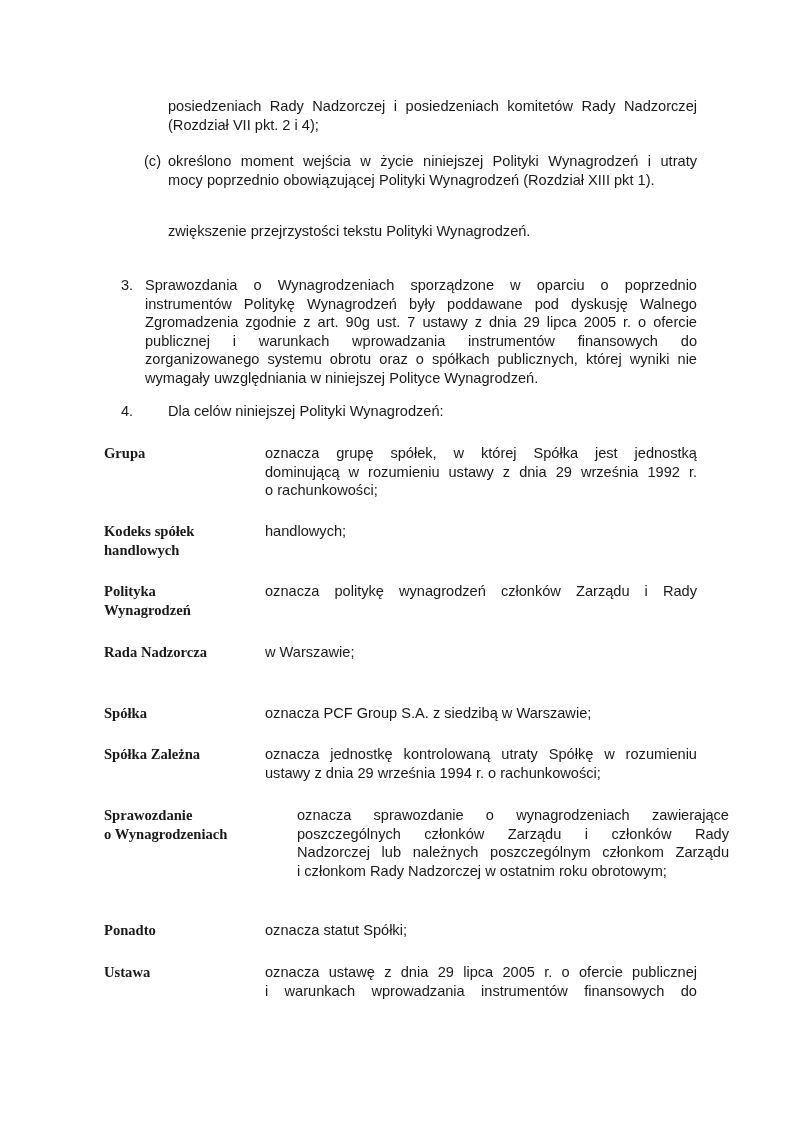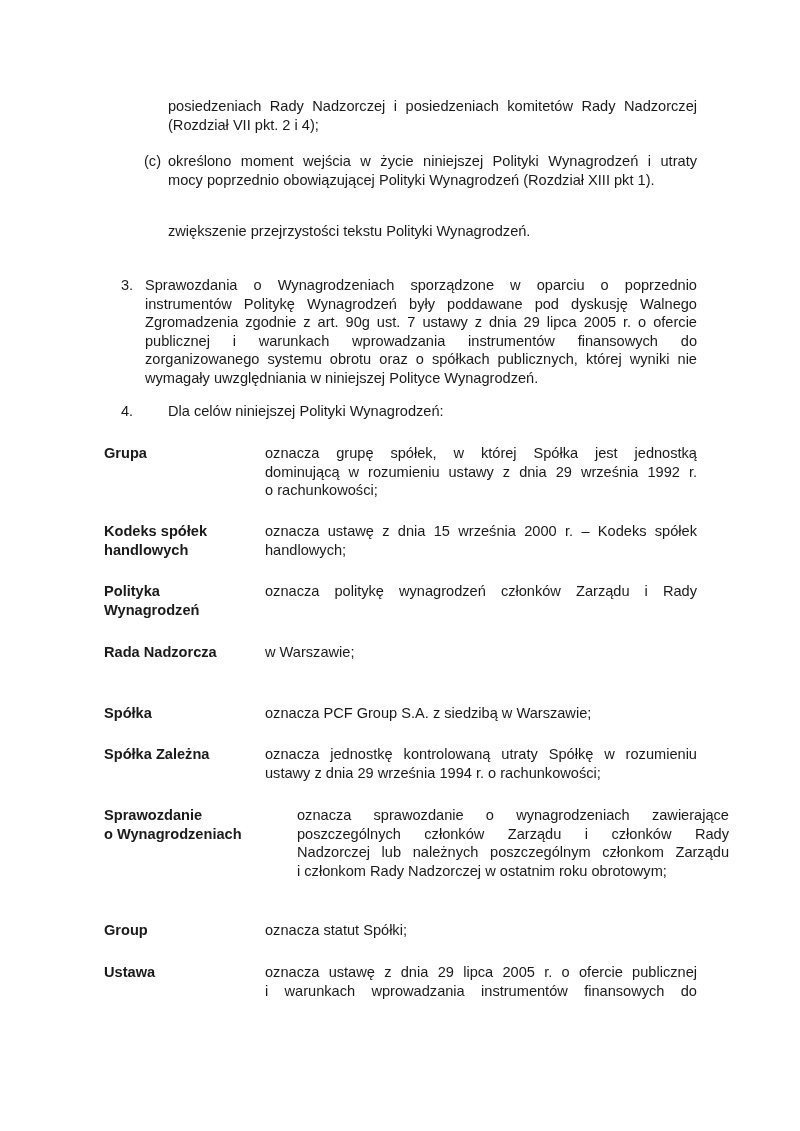--- a/index.html
+++ b/index.html
@@ -3,21 +3,21 @@
 <meta charset="utf-8">
 <style>
   html, body { margin: 0; padding: 0; background: #ffffff; }
   body {
     width: 800px; height: 1131px; position: relative; overflow: hidden;
     font-family: "Liberation Sans", sans-serif; color: #1a1a1a;
     font-size: 14.6px; line-height: 18.5px;
   }
   .block { position: absolute; text-align: justify; }
   .label { position: absolute; }
-  .def-term { position: absolute; left: 104px; width: 160px; font-weight: bold; text-align: left; }
+  .def-term { position: absolute; left: 104px; width: 160px; font-weight: bold; text-align: left; font-family: Liberation Serif, serif; }
   .def-text { position: absolute; left: 265px; width: 432px; text-align: justify; }
   .line { display: block; }
   .just-last { text-align-last: justify; }
 </style>
 </head>
 <body>
 
 <div class="block" style="left:168px; top:97px; width:529px;">
   <span class="line just-last">posiedzeniach Rady Nadzorczej i posiedzeniach komitetów Rady Nadzorczej</span>
   <span class="line">(Rozdział VII pkt. 2 i 4);</span>
@@ -53,21 +53,20 @@
   <span class="line just-last">oznacza grupę spółek, w której Spółka jest jednostką</span>
   <span class="line just-last">dominującą w rozumieniu ustawy z dnia 29 września 1992 r.</span>
   <span class="line">o rachunkowości;</span>
 </div>
 
 <div class="def-term" style="top:522px;">
   <span class="line">Kodeks spółek</span>
   <span class="line">handlowych</span>
 </div>
 <div class="def-text" style="top:522px;">
-  <span class="line just-last">oznacza ustawę z dnia 15 września 2000 r. – Kodeks spółek</span>
   <span class="line">handlowych;</span>
 </div>
 
 <div class="def-term" style="top:582px;">
   <span class="line">Polityka</span>
   <span class="line">Wynagrodzeń</span>
 </div>
 <div class="def-text" style="top:582px;">
   <span class="line just-last">oznacza politykę wynagrodzeń członków Zarządu i Rady</span>
 </div>
@@ -99,21 +98,21 @@
   <span class="line">o Wynagrodzeniach</span>
 </div>
 <div class="def-text" style="top:806px;margin-left:32px;">
   <span class="line just-last">oznacza sprawozdanie o wynagrodzeniach zawierające</span>
   <span class="line just-last">poszczególnych członków Zarządu i członków Rady</span>
   <span class="line just-last">Nadzorczej lub należnych poszczególnym członkom Zarządu</span>
   <span class="line">i członkom Rady Nadzorczej w ostatnim roku obrotowym;</span>
 </div>
 
 <div class="def-term" style="top:921px;">
-  <span class="line">Group</span>
+  <span class="line">Ponadto</span>
 </div>
 <div class="def-text" style="top:921px;">
   <span class="line">oznacza statut Spółki;</span>
 </div>
 
 <div class="def-term" style="top:963px;">
   <span class="line">Ustawa</span>
 </div>
 <div class="def-text" style="top:963px;">
   <span class="line just-last">oznacza ustawę z dnia 29 lipca 2005 r. o ofercie publicznej</span>

